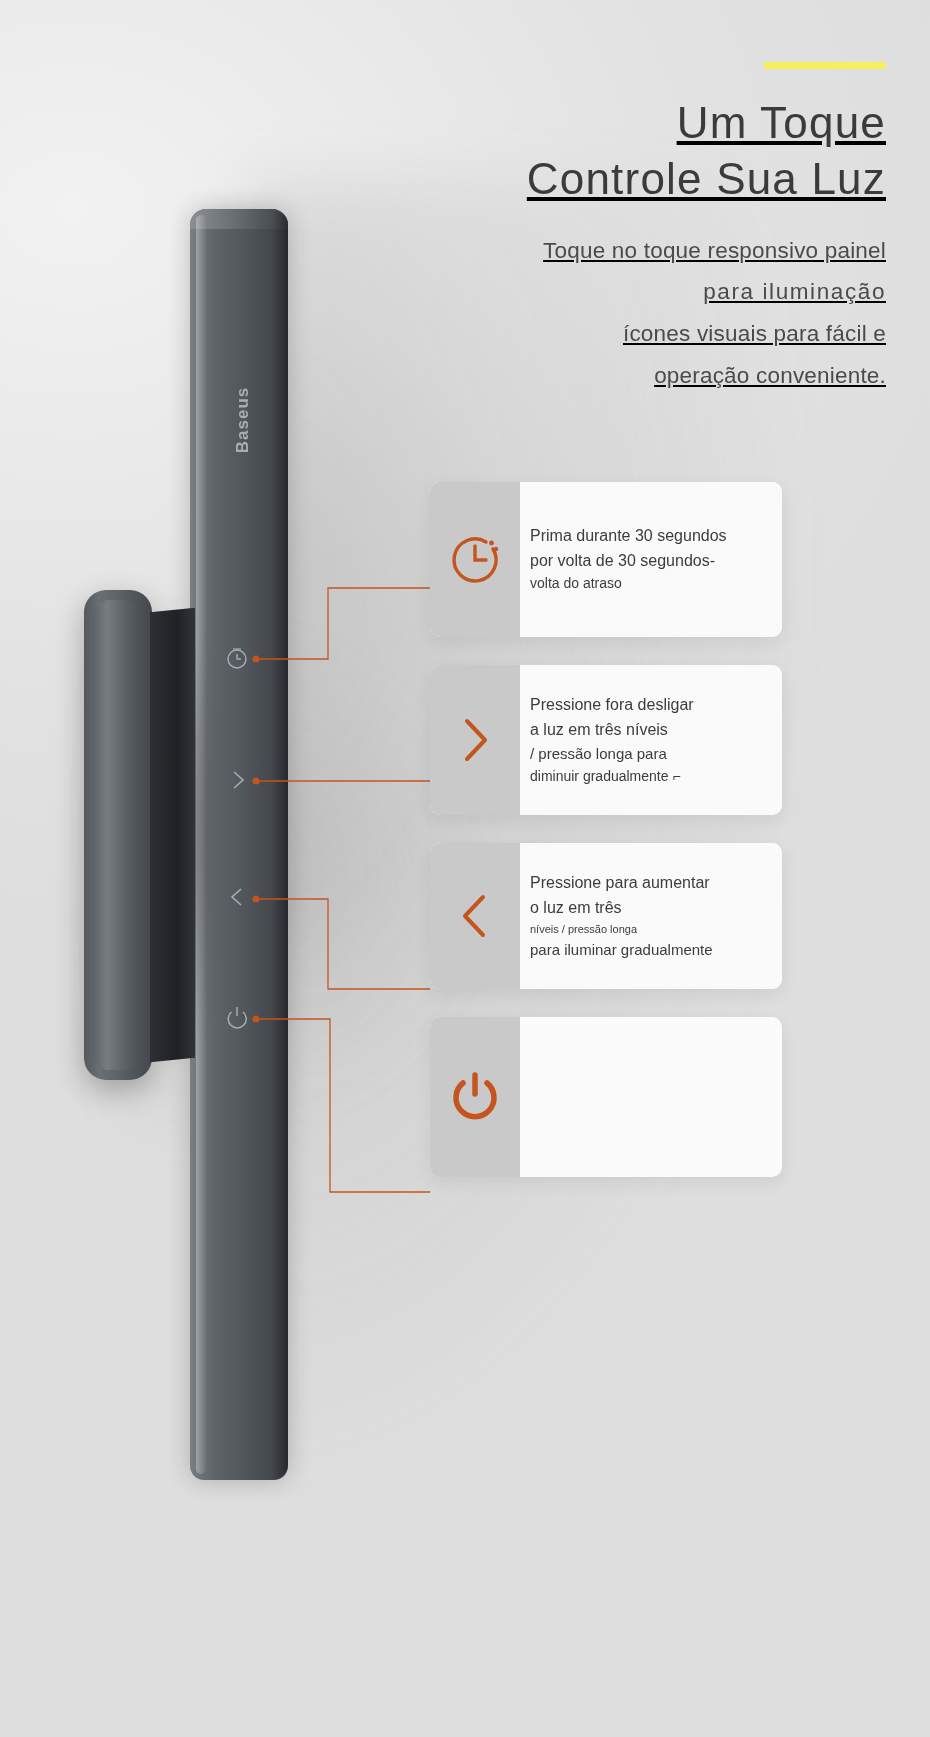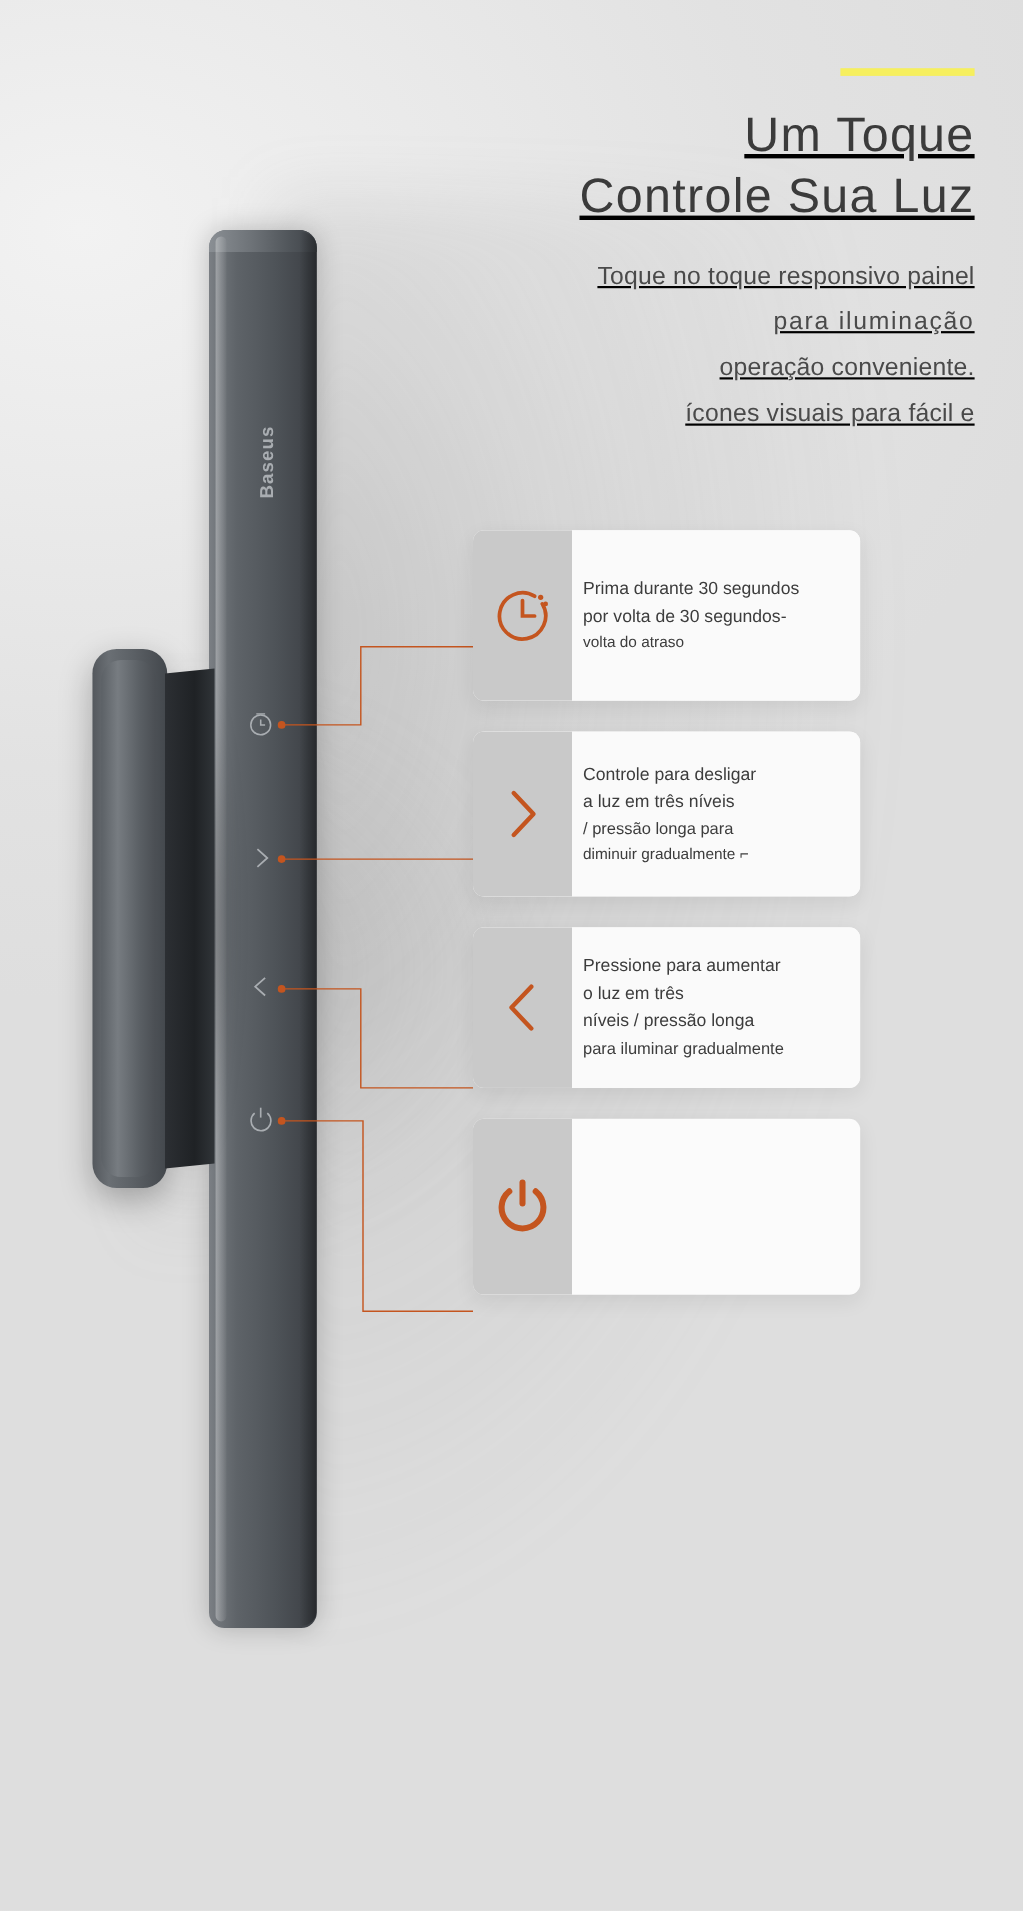--- a/index.html
+++ b/index.html
@@ -261,22 +261,22 @@
   <div class="wall-shadow"></div>
   <div class="wall-shadow2"></div>
 
   <div class="headline-wrap">
     <div class="accent-bar"></div>
     <div class="title-line">Um Toque</div>
     <div class="title-line">Controle Sua Luz</div>
     <div class="subtitle">
       <span class="ln c1">Toque no toque responsivo painel</span>
       <span class="ln c2">para iluminação</span>
+      <span class="ln c3">ícones visuais para fácil e</span>
       <span class="ln c4">operação conveniente.</span>
-      <span class="ln c3">ícones visuais para fácil e</span>
     </div>
   </div>
 
   <div class="product">
     <div class="bar"></div>
     <div class="bar-top-cap"></div>
     <div class="bar-hl"></div>
     <div class="bar-edge-dark"></div>
     <div class="head-shadow"></div>
     <div class="head-block"></div>
@@ -342,37 +342,37 @@
       </div>
     </div>
 
     <div class="card h-150">
       <div class="card-icon">
         <svg width="46" height="58" viewBox="0 0 46 58" fill="none" stroke="currentColor" stroke-width="4" stroke-linecap="round" stroke-linejoin="round">
           <path d="M15 10 L33 29 L15 48"></path>
         </svg>
       </div>
       <div class="card-body">
-        <span class="tl" style="font-size:16px">Controle para desligar</span>
+        <span class="tl" style="font-size:16px">Pressione fora desligar</span>
         <span class="tl" style="font-size:16px">a luz em três níveis</span>
         <span class="tl" style="font-size:15px">/ pressão longa para</span>
         <span class="tl" style="font-size:14px">diminuir gradualmente ⌐</span>
       </div>
     </div>
 
     <div class="card h-158">
       <div class="card-icon">
         <svg width="46" height="58" viewBox="0 0 46 58" fill="none" stroke="currentColor" stroke-width="4" stroke-linecap="round" stroke-linejoin="round">
           <path d="M31 10 L13 29 L31 48"></path>
         </svg>
       </div>
       <div class="card-body">
         <span class="tl" style="font-size:16px">Pressione para aumentar</span>
         <span class="tl" style="font-size:16px">o luz em três</span>
-        <span class="tl" style="font-size:16px">níveis / pressão longa</span>
+        <span class="tl" style="font-size:11px">níveis / pressão longa</span>
         <span class="tl" style="font-size:15px">para iluminar gradualmente</span>
       </div>
     </div>
 
     <div class="card h-160">
       <div class="card-icon">
         <svg width="52" height="58" viewBox="0 0 52 58" fill="none" stroke="currentColor" stroke-width="5.5" stroke-linecap="round">
           <path d="M38 15 A19 19 0 1 1 14 15"></path>
           <path d="M26 7 V26"></path>
         </svg>

